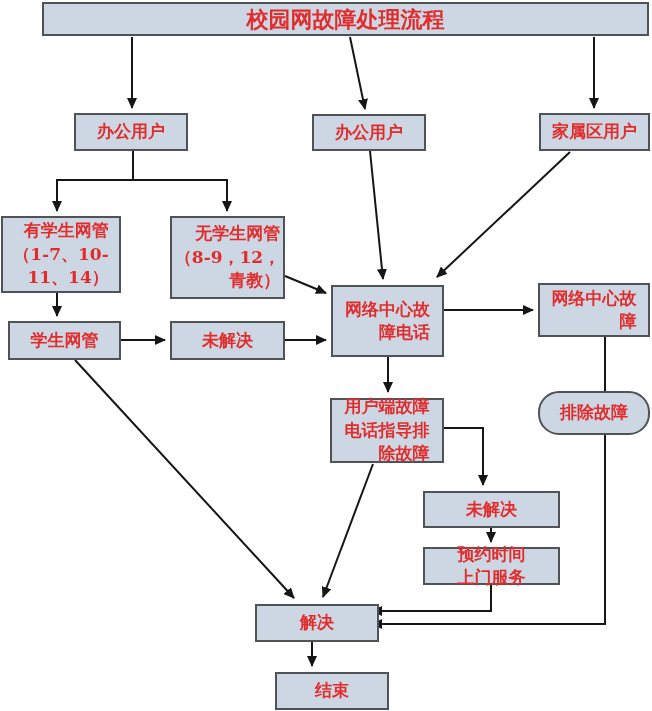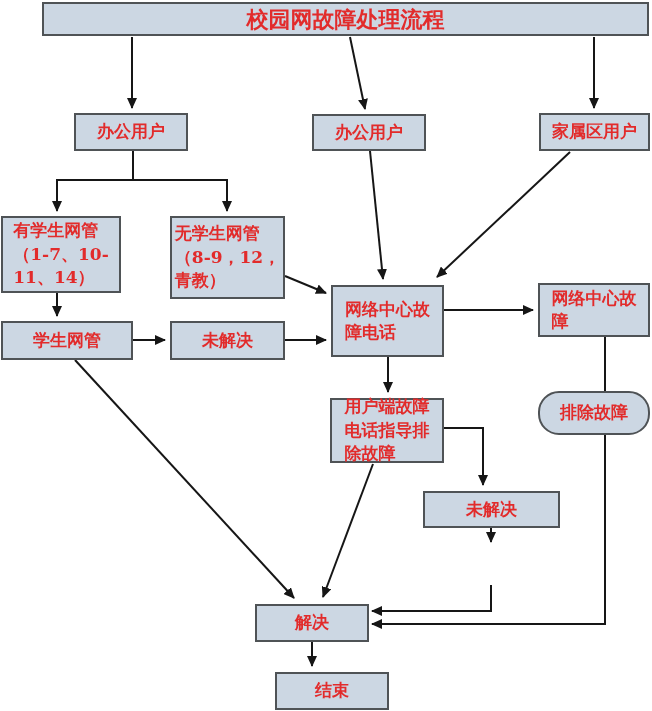--- a/index.html
+++ b/index.html
@@ -32,21 +32,21 @@
     box-sizing: border-box;
     background: var(--box-fill, #ccd7e3);
     border: 2px solid var(--box-border, #4f5356);
     color: var(--label-red, #e22b2b);
     font-weight: bold;
     font-size: 17px;
     line-height: 1.38;
     display: flex;
     align-items: center;
     justify-content: center;
-    text-align: left;
+    text-align: right;
     white-space: pre-line;
     overflow: visible;
   }
   .node.title-node {
     font-size: 22px;
     line-height: 1.2;
   }
 </style>
 </head>
 <body>
@@ -98,36 +98,38 @@
   <div class="node" style="left:539px; top:113px; width:111px; height:38px;">家属区用户</div>
 
   <div class="node" style="left:1px; top:216px; width:120px; height:77px;">有学生网管
 （1-7、10-
 11、14）</div>
 
   <div class="node" style="left:170px; top:216px; width:115px; height:83px;">无学生网管
 （8-9，12，
 青教）</div>
 
-  <div class="node" style="left:1px; top:321px; width:132px; height:39px;">学生网管</div>
+  <div class="node" style="left:8px; top:321px; width:113px; height:39px;">学生网管</div>
 
   <div class="node" style="left:170px; top:321px; width:115px; height:39px;">未解决</div>
 
   <div class="node" style="left:331px; top:285px; width:113px; height:72px;">网络中心故
 障电话</div>
 
   <div class="node" style="left:538px; top:283px; width:112px; height:54px;">网络中心故
 障</div>
 
   <div class="node" style="left:538px; top:391px; width:112px; height:44px;border-radius:21px;">排除故障</div>
 
   <div class="node" style="left:330px; top:398px; width:114px; height:65px;">用户端故障
 电话指导排
 除故障</div>
 
   <div class="node" style="left:423px; top:491px; width:137px; height:37px;">未解决</div>
 
+  <div class="node" style="left:423px; top:547px; width:137px; height:38px;">预约时间
+上门服务</div>
 
-  <div class="node" style="left:255px; top:604px; width:114px; height:38px;">解决</div>
+  <div class="node" style="left:255px; top:604px; width:124px; height:38px;">解决</div>
 
   <div class="node" style="left:255px; top:672px; width:114px; height:38px;margin-left:20px;">结束</div>
 
 </div>
 
 </body></html>

